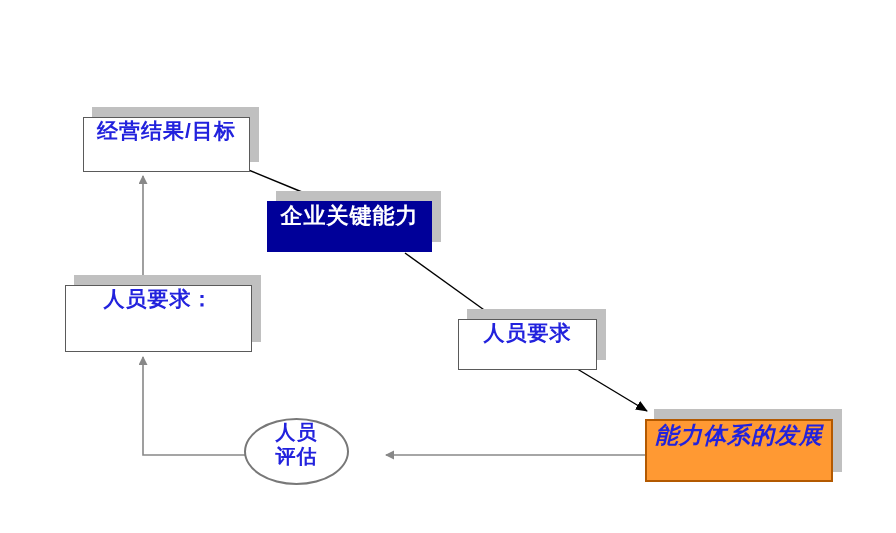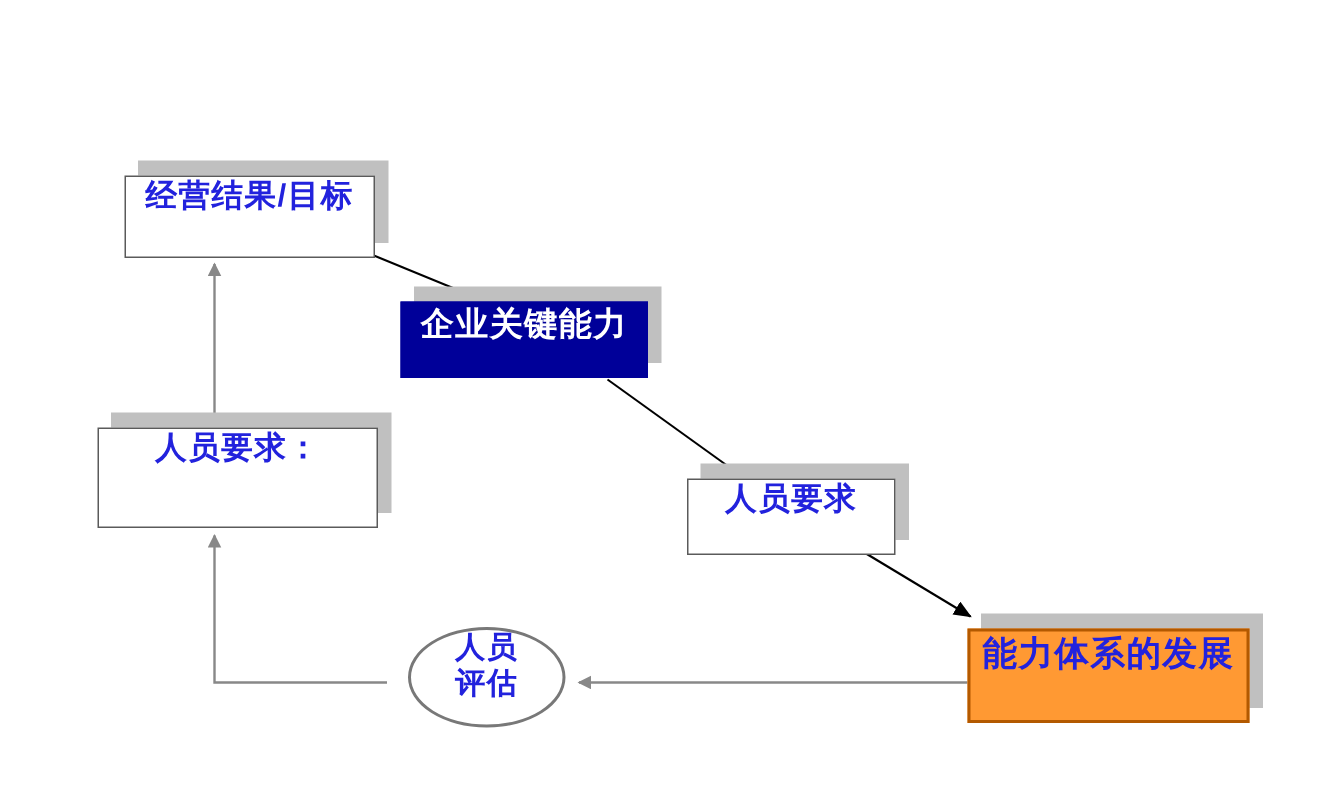--- a/index.html
+++ b/index.html
@@ -93,27 +93,27 @@
     </div>
   </div>
 
   <div class="node" style="left:458px;top:319px;width:115px;height:51px;padding-left:24px;">
     <div class="shadow"></div>
     <div class="box fs21">
       <span>人员要求</span>
     </div>
   </div>
 
-  <div class="node" style="left:272px;top:418px;width:105px;height:67px;">
+  <div class="node" style="left:244px;top:418px;width:105px;height:67px;">
     <div class="box ellipse fs20">
       <span>人员</span>
       <span>评估</span>
     </div>
   </div>
 
-  <div class="node" style="left:645px;top:419px;width:188px;height:63px;">
+  <div class="node" style="left:645px;top:419px;width:188px;height:63px;font-style:italic;">
     <div class="shadow"></div>
     <div class="box box-orange fs23">
       <span>能力体系的发展</span>
     </div>
   </div>
 
 </div>
 
 </body></html>

